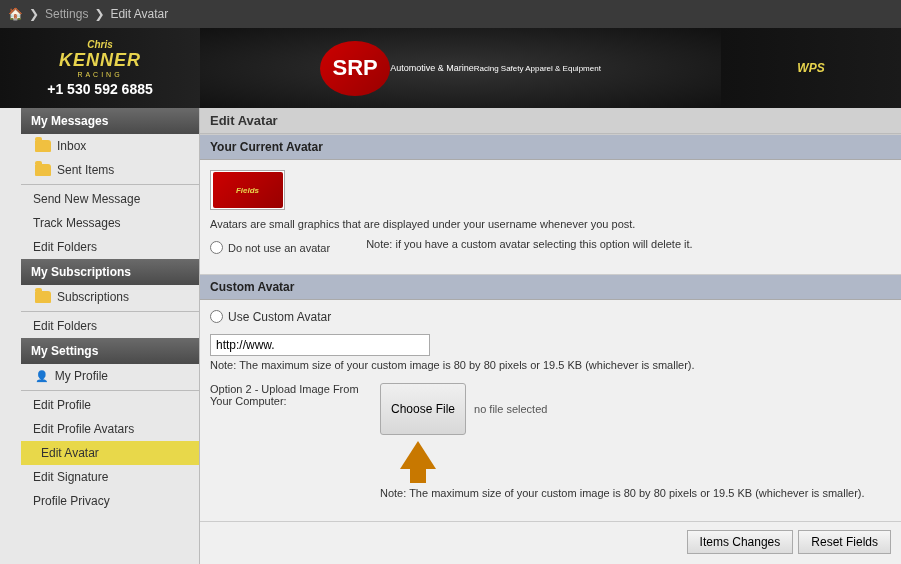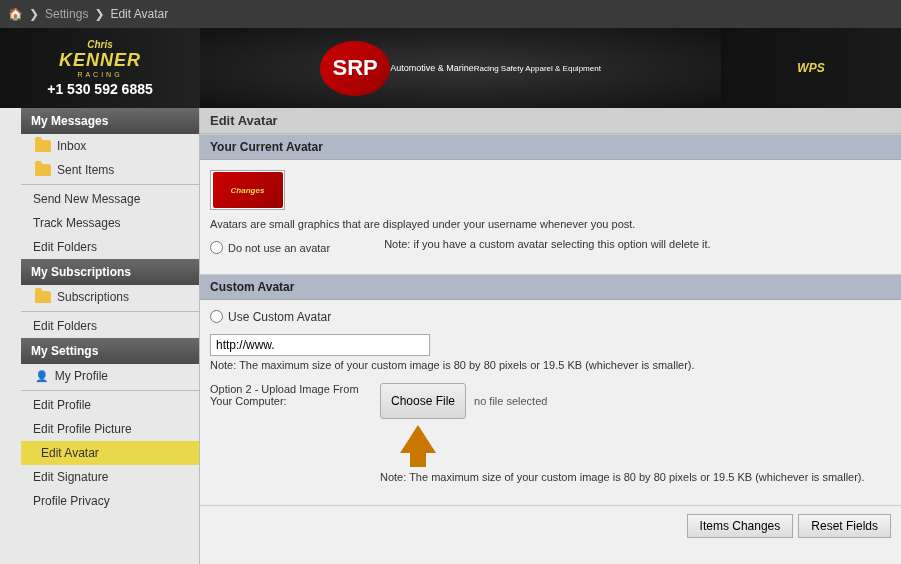--- a/index.html
+++ b/index.html
@@ -55,21 +55,21 @@
 
     
     .custom-avatar-section { padding: 10px; }
     .custom-radio-row { display: flex; align-items: flex-start; gap: 5px; font-size: 12px; color: #333; margin-bottom: 10px; }
     .option-row { display: flex; align-items: flex-start; gap: 10px; margin-bottom: 12px; }
     .option-label { width: 160px; font-size: 11px; color: #333; flex-shrink: 0; }
     .option-input-area { flex: 1; }
     .url-input { width: 220px; border: 1px solid #aaa; padding: 3px 5px; font-size: 12px; background: #fff; }
     .input-note { font-size: 11px; color: #333; margin-top: 3px; }
     .file-row { display: flex; align-items: center; gap: 8px; }
-    .choose-file-btn { background: linear-gradient(180deg, #f0f0f0 0%, #d8d8d8 100%); border: 1px solid #aaa; padding: 10px 10px; font-size: 12px; cursor: pointer; border-radius: 3px; }
+    .choose-file-btn { background: linear-gradient(180deg, #f0f0f0 0%, #d8d8d8 100%); border: 1px solid #aaa; padding: 18px 10px; font-size: 12px; cursor: pointer; border-radius: 3px; }
     .no-file-text { font-size: 11px; color: #555; }
 
     
     .arrow-container { display: flex; justify-content: flex-start; margin-top: 5px; margin-left: 20px; }
 
     
     .bottom-buttons { display: flex; justify-content: flex-end; gap: 5px; padding: 8px 10px; border-top: 1px solid #ccc; background: #f0f0f0; }
     .btn-save { background: linear-gradient(180deg, #f5f5f5 0%, #dcdcdc 100%); border: 1px solid #aaa; padding: 4px 12px; font-size: 12px; cursor: pointer; }
     .btn-reset { background: linear-gradient(180deg, #f5f5f5 0%, #dcdcdc 100%); border: 1px solid #aaa; padding: 4px 12px; font-size: 12px; cursor: pointer; }
 
@@ -141,41 +141,41 @@
     </div>
 
     <div class="sidebar-section">
       <div class="sidebar-section-header">My Settings</div>
       <a class="sidebar-item-link">
         <span class="icon-person"></span>
         <span>My Profile</span>
       </a>
       <div class="sidebar-divider"></div>
       <a class="sidebar-sub-item">Edit Profile</a>
-      <a class="sidebar-sub-item">Edit Profile Picture</a>
+      <a class="sidebar-sub-item">Edit Profile Avatars</a>
       <a class="sidebar-sub-item active" style="background:#e8d84a; display:block; padding:5px 10px 5px 20px;">Edit Avatar</a>
       <a class="sidebar-sub-item">Edit Signature</a>
       <a class="sidebar-sub-item">Profile Privacy</a>
     </div>
 
   </div>
 
   <div class="content">
     <div class="content-header">Edit Avatar</div>
 
     <div class="content-section-title">Your Current Avatar</div>
     <div class="content-body">
       <div class="avatar-current">
         <div class="avatar-img-box">
           <div class="avatar-img-inner">
-            <span class="avatar-img-text">Changes</span>
+            <span class="avatar-img-text">Fields</span>
           </div>
         </div>
         <span class="avatar-desc">Avatars are small graphics that are displayed under your username whenever you post.</span>
-        <div style="display:flex; gap:34px; align-items:flex-start;">
+        <div style="display:flex; gap:16px; align-items:flex-start;">
           <div class="radio-row">
             <input type="radio" name="avatar_type" style="">
             <span>Do not use an avatar</span>
           </div>
           <div class="radio-note" style="font-size:11px;color:#333;">Note: if you have a custom avatar selecting this option will delete it.</div>
         </div>
       </div>
     </div>
 
     <div class="content-section-title">Custom Avatar</div>

